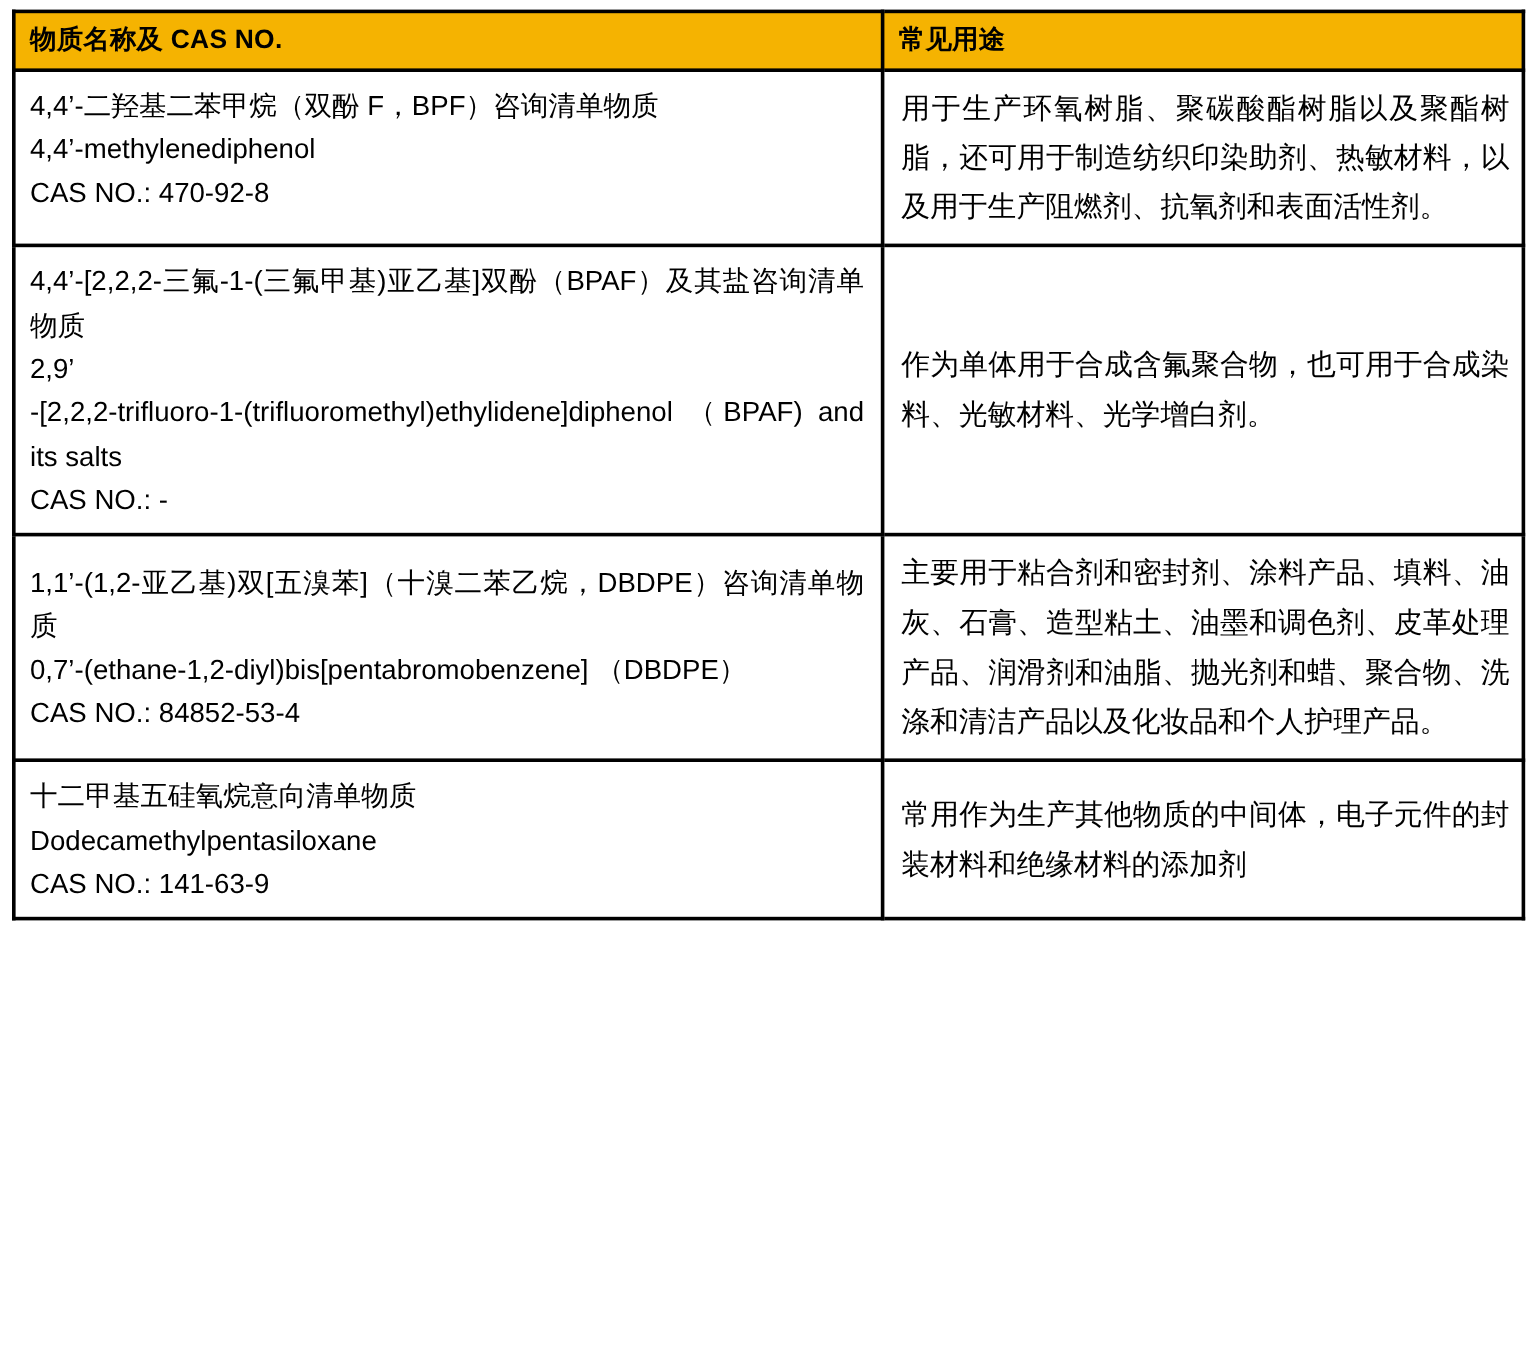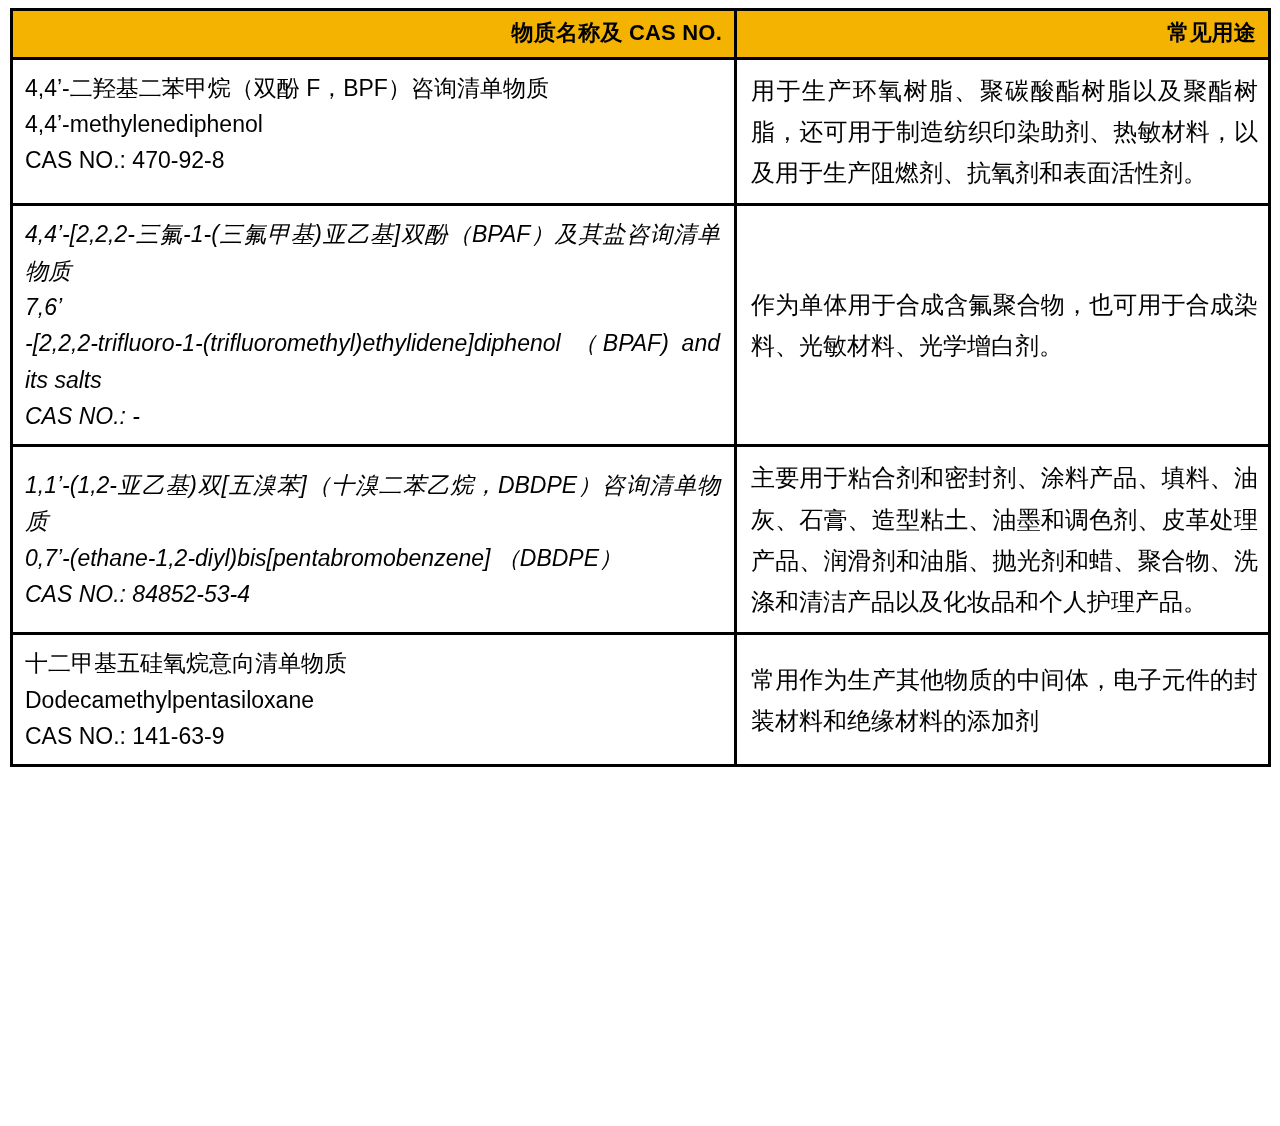--- a/index.html
+++ b/index.html
@@ -25,21 +25,21 @@
     table-layout: fixed;
     width: 1258px;
     border: 3px solid #000000;
   }
   table.substances col.c1 { width: 724px; }
   table.substances col.c2 { width: 534px; }
 
   thead th {
     background: #F5B301;
     border: 3px solid #000000;
-    text-align: right;
+    text-align: left;
     vertical-align: middle;
     font-size: 22px;
     font-weight: bold;
     padding: 8px 12px 10px 12px;
     line-height: 1.25;
     letter-spacing: 0.2px;
   }
   tbody td {
     border: 3px solid #000000;
     vertical-align: top;
@@ -51,21 +51,20 @@
   tbody td.use {
     vertical-align: middle;
     font-size: 24px;
     line-height: 1.72;
     padding-left: 14px;
     padding-right: 10px;
   }
   tbody tr.r2 td.name,
   tbody tr.r3 td.name {
     vertical-align: middle;
-    font-style: italic;
   }
   .line {
     display: block;
   }
   .just {
     text-align: justify;
     text-justify: inter-ideograph;
   }
 </style>
 </head>
@@ -90,21 +89,21 @@
           <span class="line">4,4’-二羟基二苯甲烷（双酚 F，BPF）咨询清单物质</span>
           <span class="line">4,4’-methylenediphenol</span>
           <span class="line">CAS NO.: 470-92-8</span>
         </td>
         <td class="use just">用于生产环氧树脂、聚碳酸酯树脂以及聚酯树脂，还可用于制造纺织印染助剂、热敏材料，以及用于生产阻燃剂、抗氧剂和表面活性剂。</td>
       </tr>
 
       <tr class="r2">
         <td class="name just">
           <span class="line">4,4’-[2,2,2-三氟-1-(三氟甲基)亚乙基]双酚（BPAF）及其盐咨询清单物质</span>
-          <span class="line">7,6’</span>
+          <span class="line">2,9’</span>
           <span class="line just">-[2,2,2-trifluoro-1-(trifluoromethyl)ethylidene]diphenol （BPAF) and its salts</span>
           <span class="line">CAS NO.: -</span>
         </td>
         <td class="use just">作为单体用于合成含氟聚合物，也可用于合成染料、光敏材料、光学增白剂。</td>
       </tr>
 
       <tr class="r3">
         <td class="name just">
           <span class="line">1,1’-(1,2-亚乙基)双[五溴苯]（十溴二苯乙烷，DBDPE）咨询清单物质</span>
           <span class="line just">0,7’-(ethane-1,2-diyl)bis[pentabromobenzene] （DBDPE）</span>

